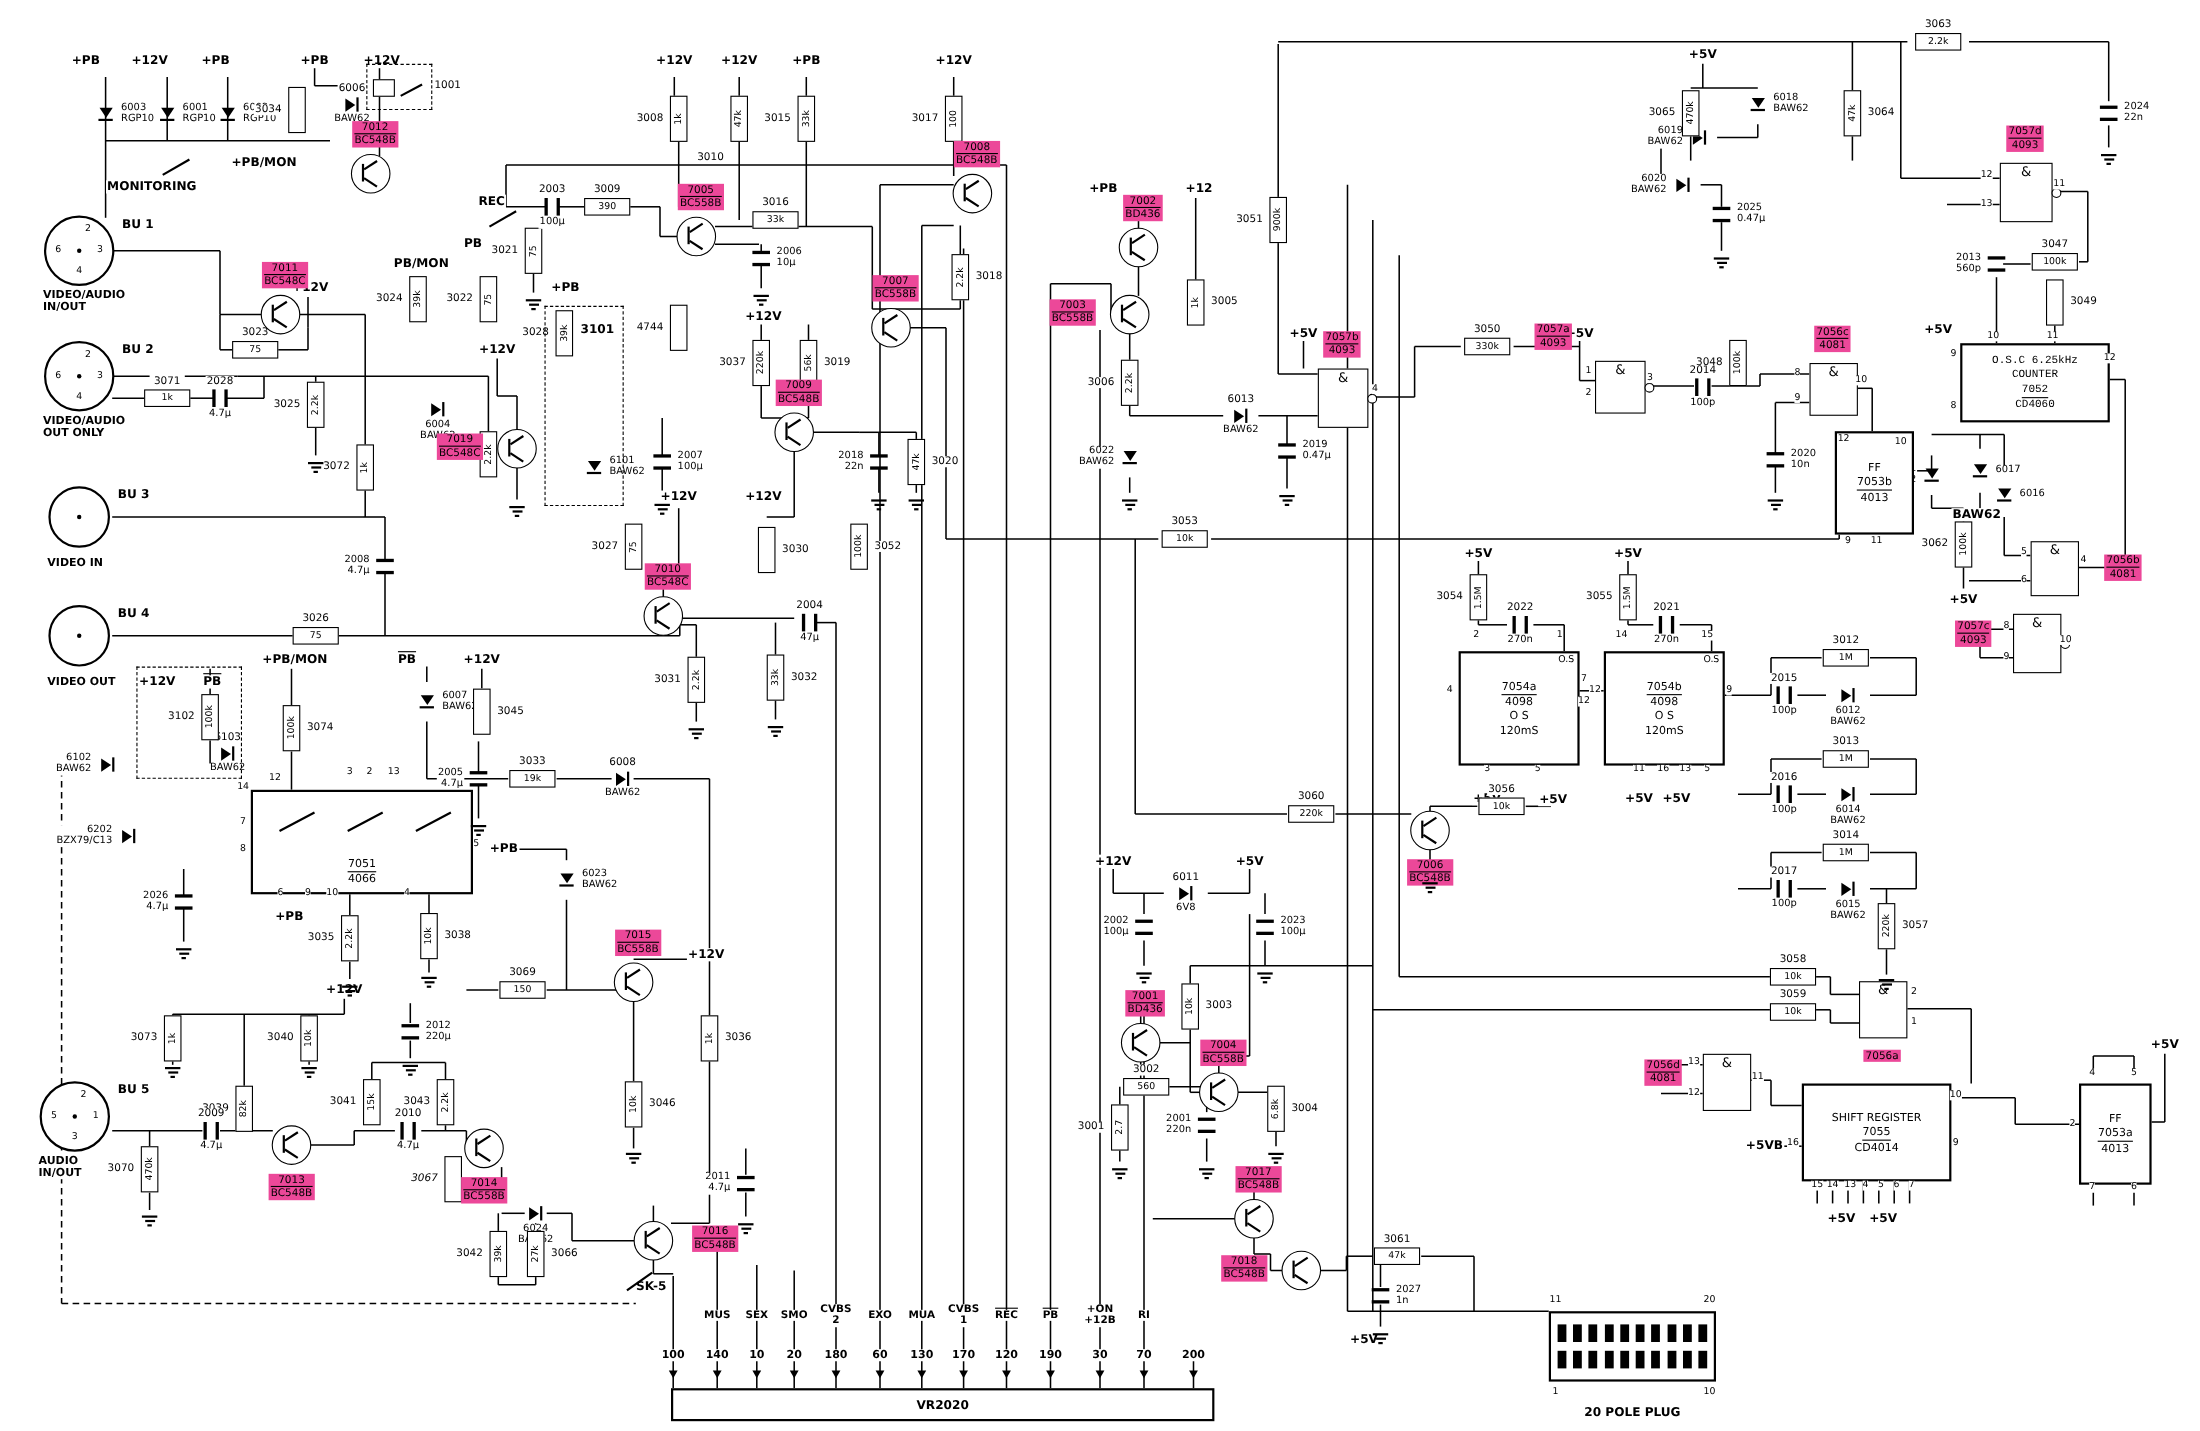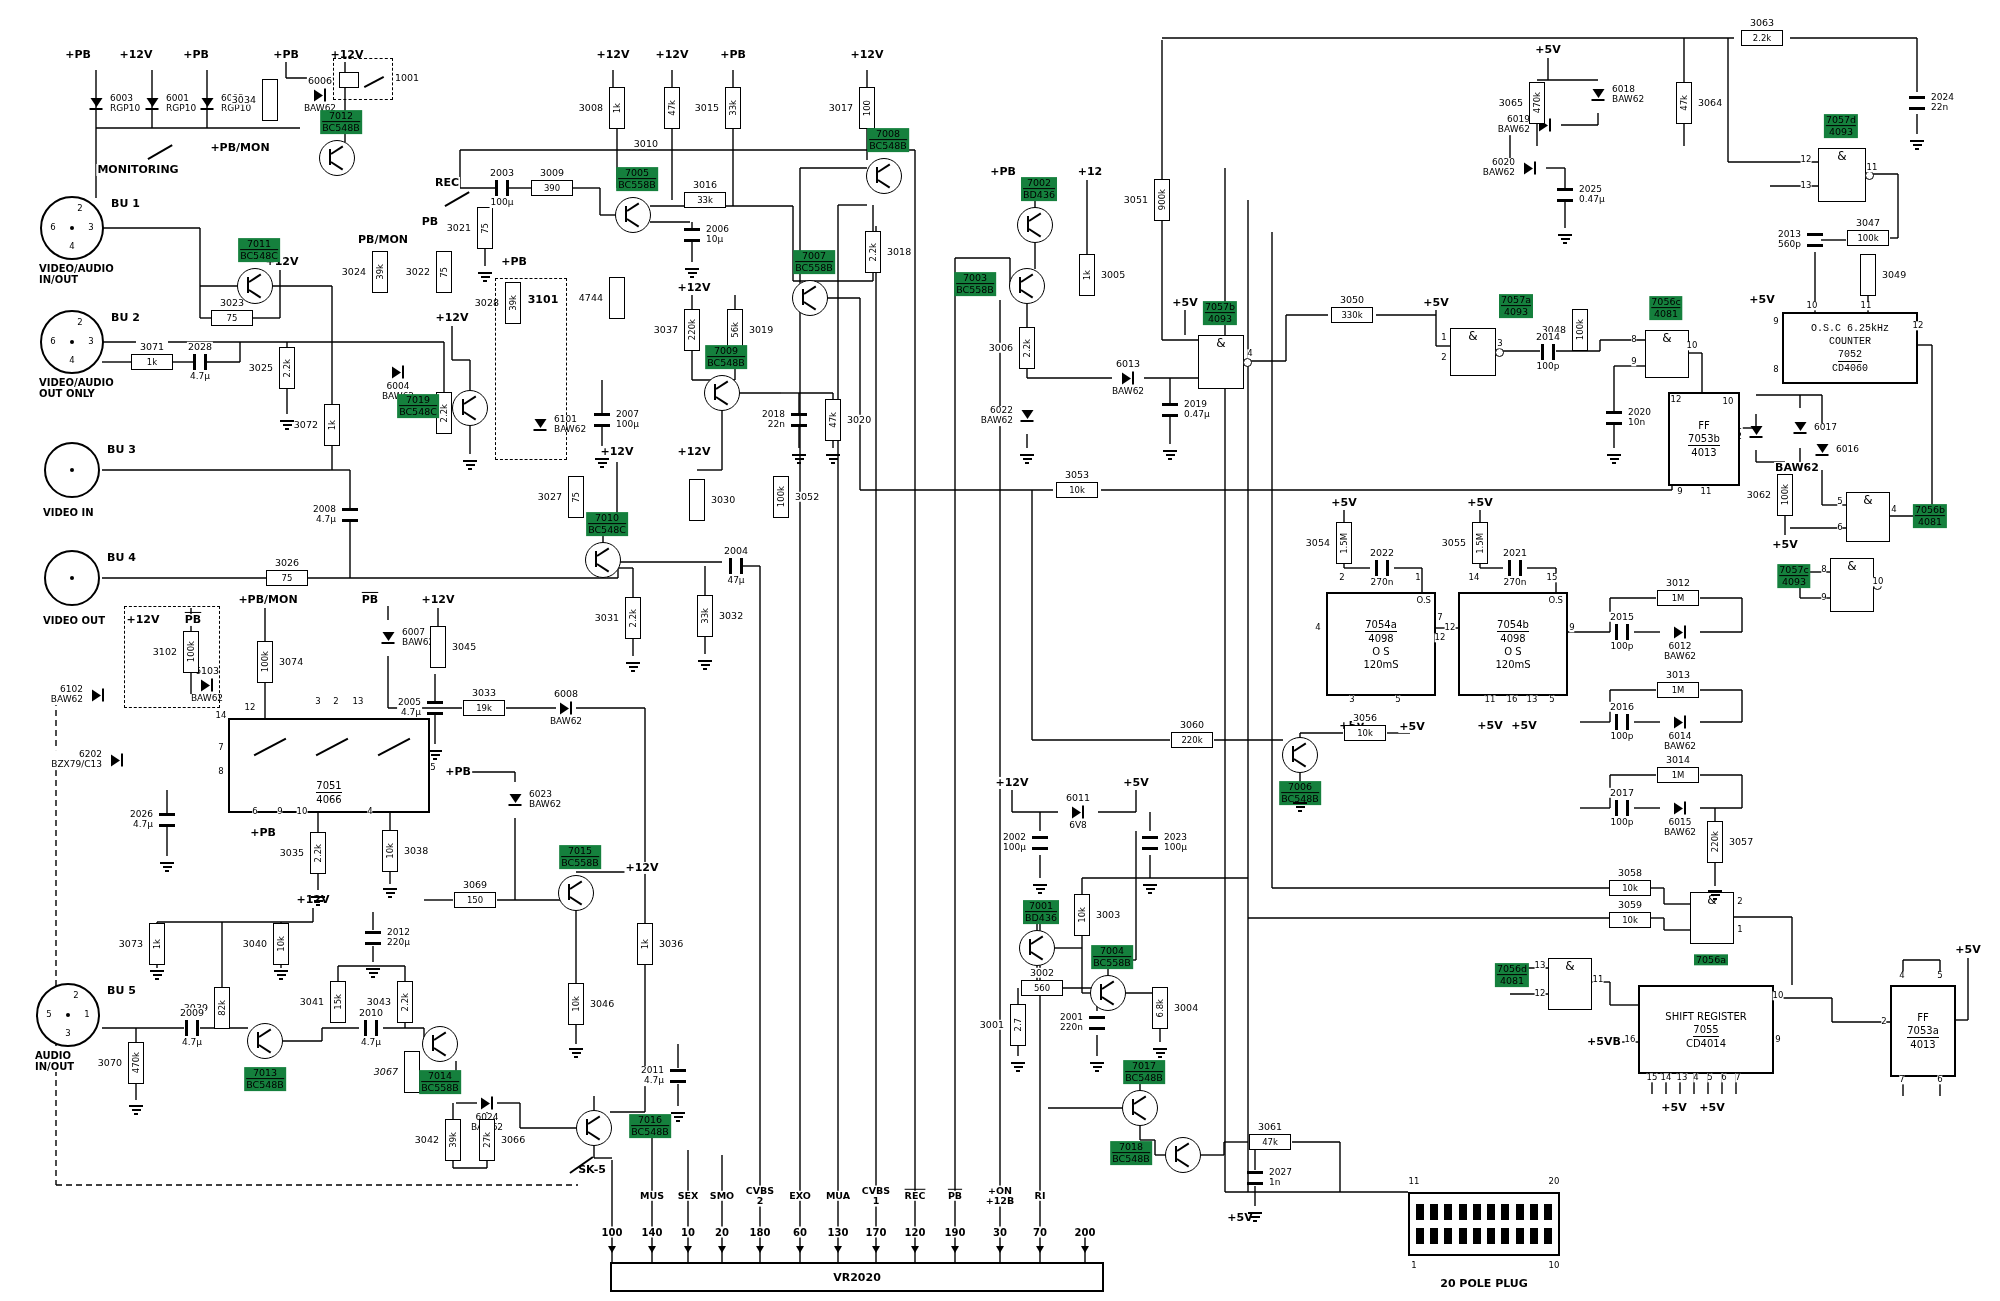--- a/index.html
+++ b/index.html
@@ -27,21 +27,21 @@
   .dh .tri{width:0;height:0;border-top:6px solid transparent;border-bottom:6px solid transparent;border-left:9px solid #000}
   .dh .bar{width:2px;height:13px;background:#000}
   .dv{position:absolute;transform:translate(-50%,-50%);display:flex;flex-direction:column;align-items:center;gap:1px}
   .dv .tri{width:0;height:0;border-left:6px solid transparent;border-right:6px solid transparent;border-top:9px solid #000}
   .dv .bar{width:13px;height:2px;background:#000}
   .tcirc{position:absolute;transform:translate(-50%,-50%);width:34px;height:34px;border:1.8px solid #000;border-radius:50%;background:#fff}
   .tcirc i{position:absolute;background:#000;display:block}
   .tb{left:9px;top:8px;width:2px;height:16px}
   .tl1{left:11px;top:12px;width:14px;height:1.8px;transform:rotate(-33deg);transform-origin:left center}
   .tl2{left:11px;top:20px;width:14px;height:1.8px;transform:rotate(33deg);transform-origin:left center}
-  .frac{position:absolute;transform:translate(-50%,-50%);font-size:9.5px;line-height:1.2;text-align:center;background:#15803d;padding:0 2px;white-space:nowrap}
+  .frac{position:absolute;transform:translate(-50%,-50%);font-size:9.5px;line-height:1.2;text-align:center;background:#ec4899;padding:0 2px;white-space:nowrap}
   .frac .top{display:block;border-bottom:1px solid #000}
   .frac .bot{display:block}
   .gate{position:absolute;border:1.8px solid #000;background:#fff}
   .amp{position:absolute;top:0;left:50%;transform:translateX(-50%);font-size:12px}
   .bub{position:absolute;right:-9px;top:50%;margin-top:-4px;width:7px;height:7px;border:1.5px solid #000;border-radius:50%;background:#fff}
   .icbox{position:absolute;border:2px solid #000;background:#fff;display:flex;flex-direction:column;align-items:center;justify-content:center;font-size:10px;line-height:1.3;text-align:center}
   .icbox .und{border-bottom:1.2px solid #000}
   .os-tag{position:absolute;top:1px;right:3px;font-size:8.5px}
   .swic{justify-content:flex-end;padding-bottom:5px}
   .swline{position:absolute;width:36px;height:2px;background:#000;transform:rotate(-28deg)}
@@ -1173,21 +1173,21 @@
       <span class="bub"></span>
     </div>
     <div class="frac" style="left: 1220px; top: 313px;">
       <span class="top">7057b</span>
       <span class="bot">4093</span>
     </div>
     <div class="gate" style="left: 1450px; top: 328px; width: 44px; height: 46px;">
       <span class="amp">&amp;</span>
       <span class="bub"></span>
     </div>
-    <div class="frac" style="left: 1516px; top: 306px;">
+    <div class="frac" style="left: 1412px; top: 306px;">
       <span class="top">7057a</span>
       <span class="bot">4093</span>
     </div>
     <div class="gate" style="left: 1645px; top: 330px; width: 42px; height: 46px;">
       <span class="amp">&amp;</span>
     </div>
     <div class="frac" style="left: 1666px; top: 308px;">
       <span class="top">7056c</span>
       <span class="bot">4081</span>
     </div>

